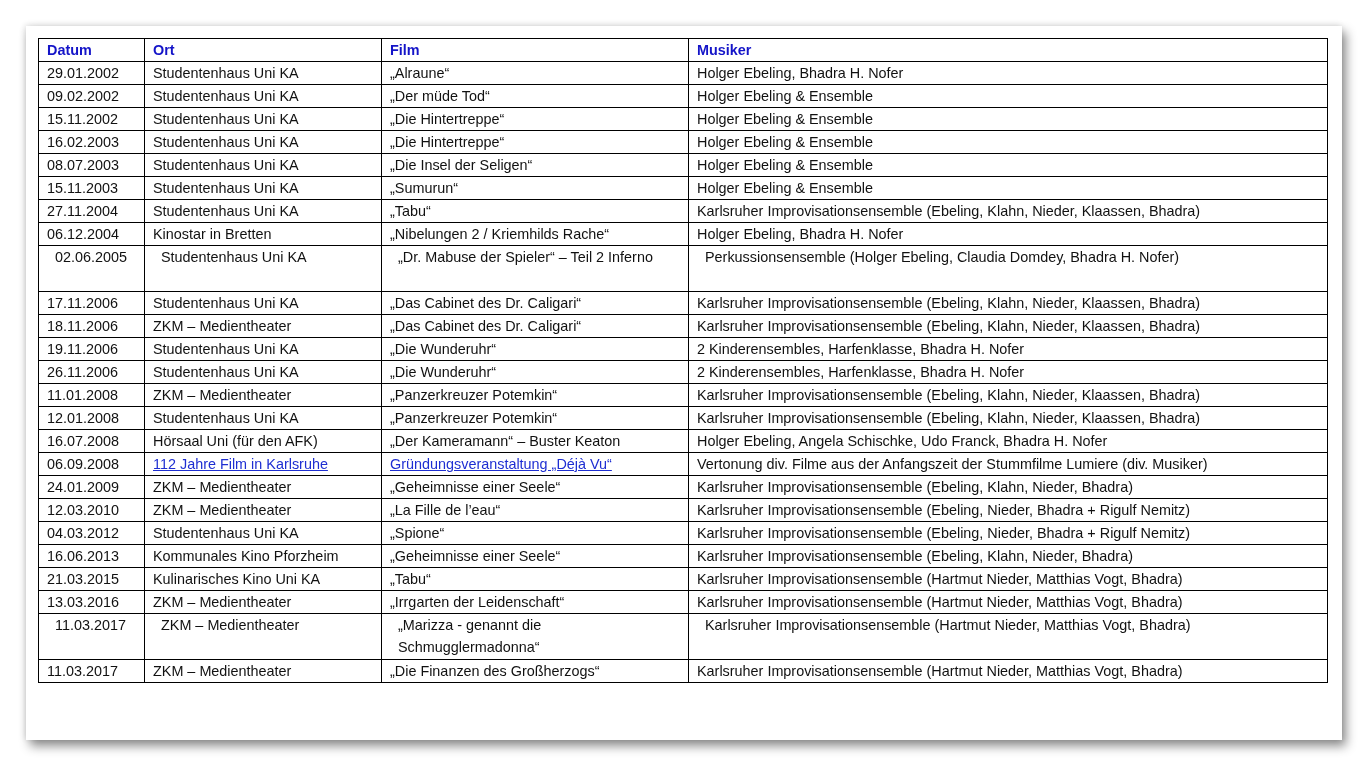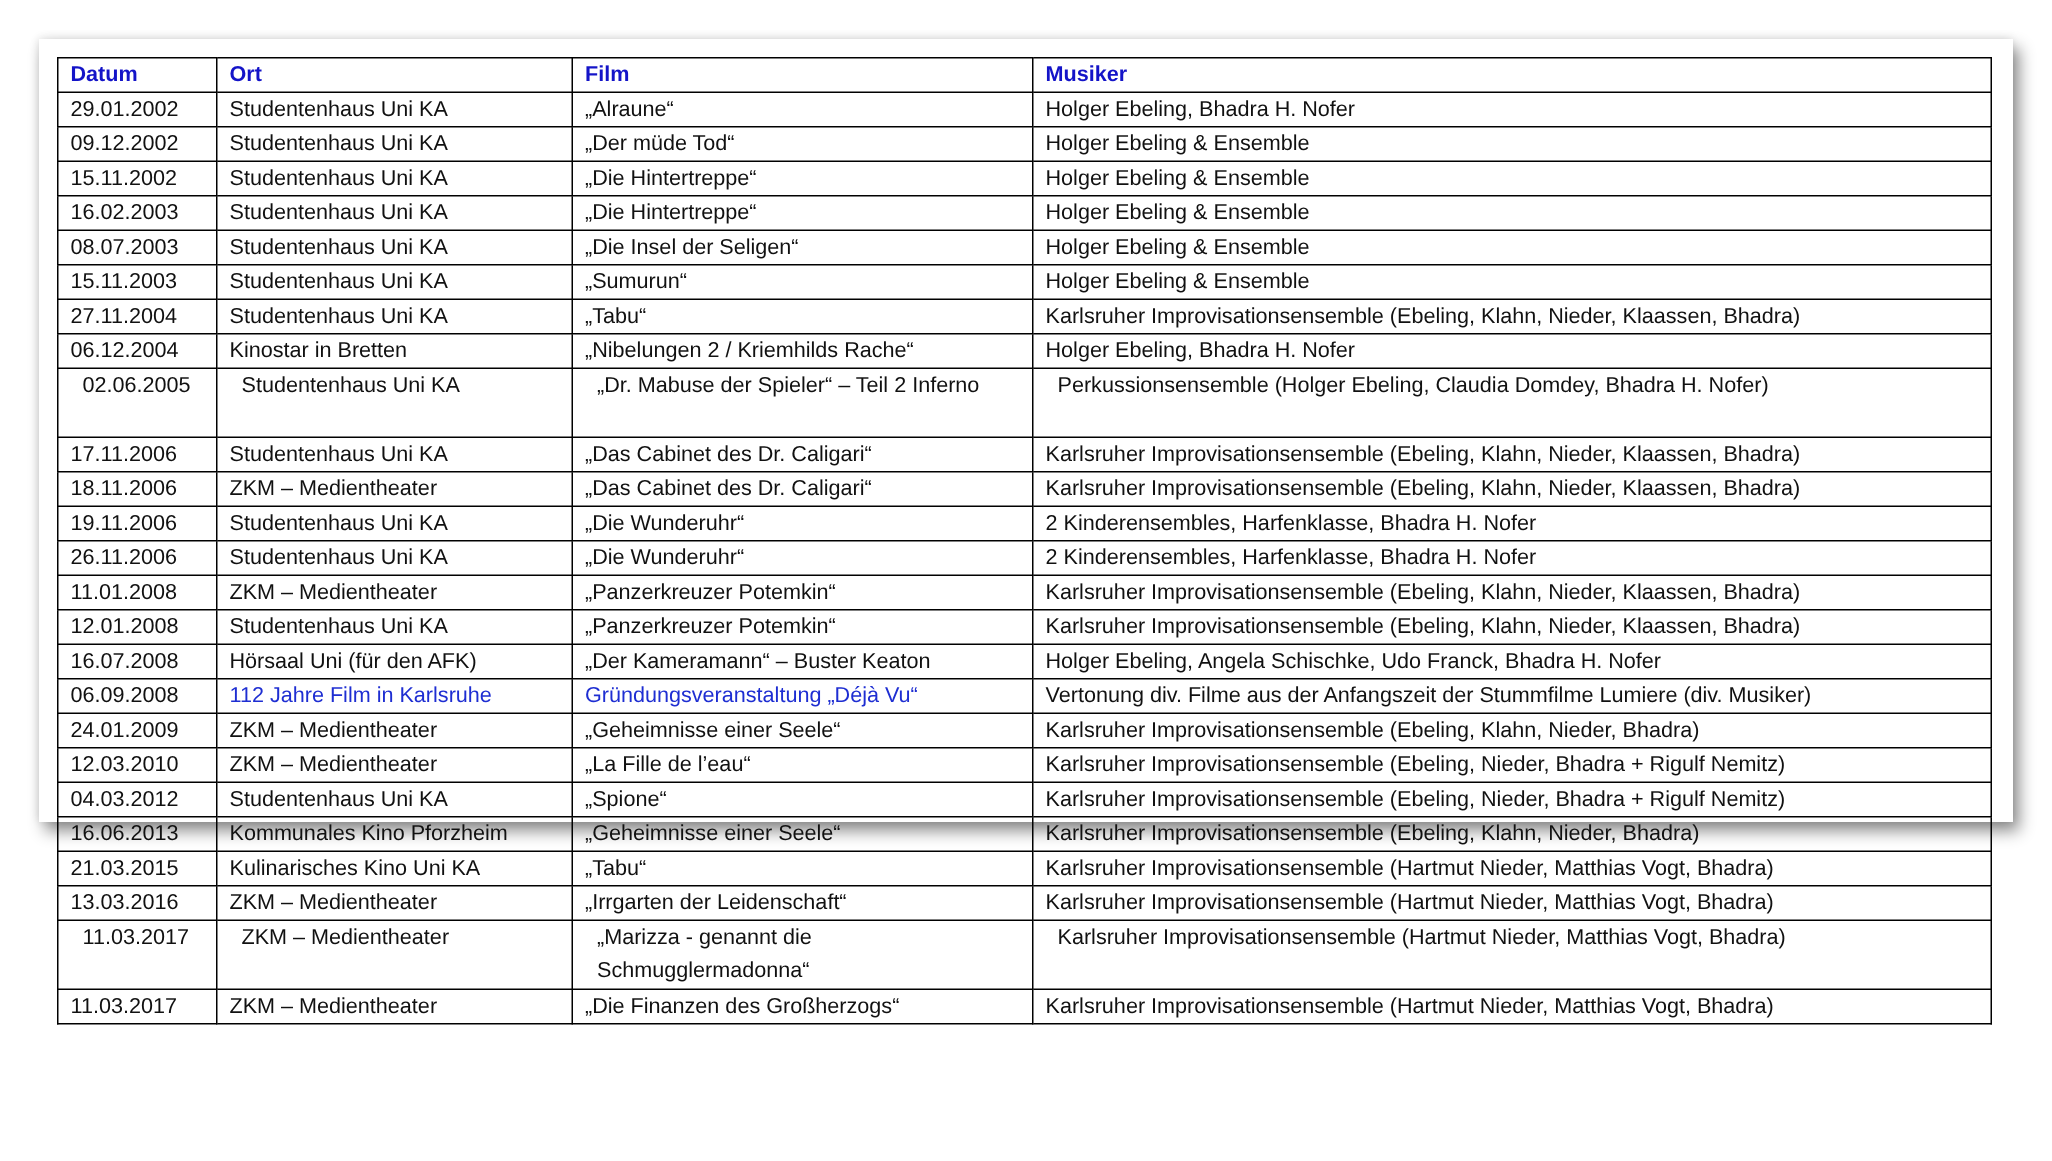--- a/index.html
+++ b/index.html
@@ -8,21 +8,21 @@
       background: #ffffff;
       width: 1368px;
       height: 774px;
       overflow: hidden;
     }
     .page {
       position: absolute;
       left: 26px;
       top: 26px;
       width: 1316px;
-      height: 522px;
+      height: 714px;
       background: #ffffff;
       box-shadow: 4px 6px 10px rgba(0,0,0,0.45), -1px -1px 6px rgba(0,0,0,0.12);
     }
     table.schedule {
       position: absolute;
       left: 12px;
       top: 12px;
       width: 1289px;
       border-collapse: collapse;
       font-family: "Liberation Sans", "DejaVu Sans", sans-serif;
@@ -46,20 +46,21 @@
     }
     table.schedule td.wrap {
       white-space: normal;
     }
     table.schedule tr.tall td {
       height: 45px;
       padding-left: 16px;
     }
     table.schedule tr.highlight td.hl {
       color: #1e2ed2;
+      text-decoration: underline;
     }
     col.c-date { width: 106px; }
     col.c-place { width: 237px; }
     col.c-film { width: 307px; }
     col.c-music { width: 639px; }
   </style>
 </head>
 <body>
 
 <div class="page">
@@ -79,21 +80,21 @@
       </tr>
     </thead>
     <tbody id="rows">
         <tr>
           <td>29.01.2002</td>
           <td>Studentenhaus Uni KA</td>
           <td class="wrap">„Alraune“</td>
           <td>Holger Ebeling, Bhadra H. Nofer</td>
         </tr>
         <tr>
-          <td>09.12.2002</td>
+          <td>09.02.2002</td>
           <td>Studentenhaus Uni KA</td>
           <td class="wrap">„Der müde Tod“</td>
           <td>Holger Ebeling &amp; Ensemble</td>
         </tr>
         <tr>
           <td>15.11.2002</td>
           <td>Studentenhaus Uni KA</td>
           <td class="wrap">„Die Hintertreppe“</td>
           <td>Holger Ebeling &amp; Ensemble</td>
         </tr>

